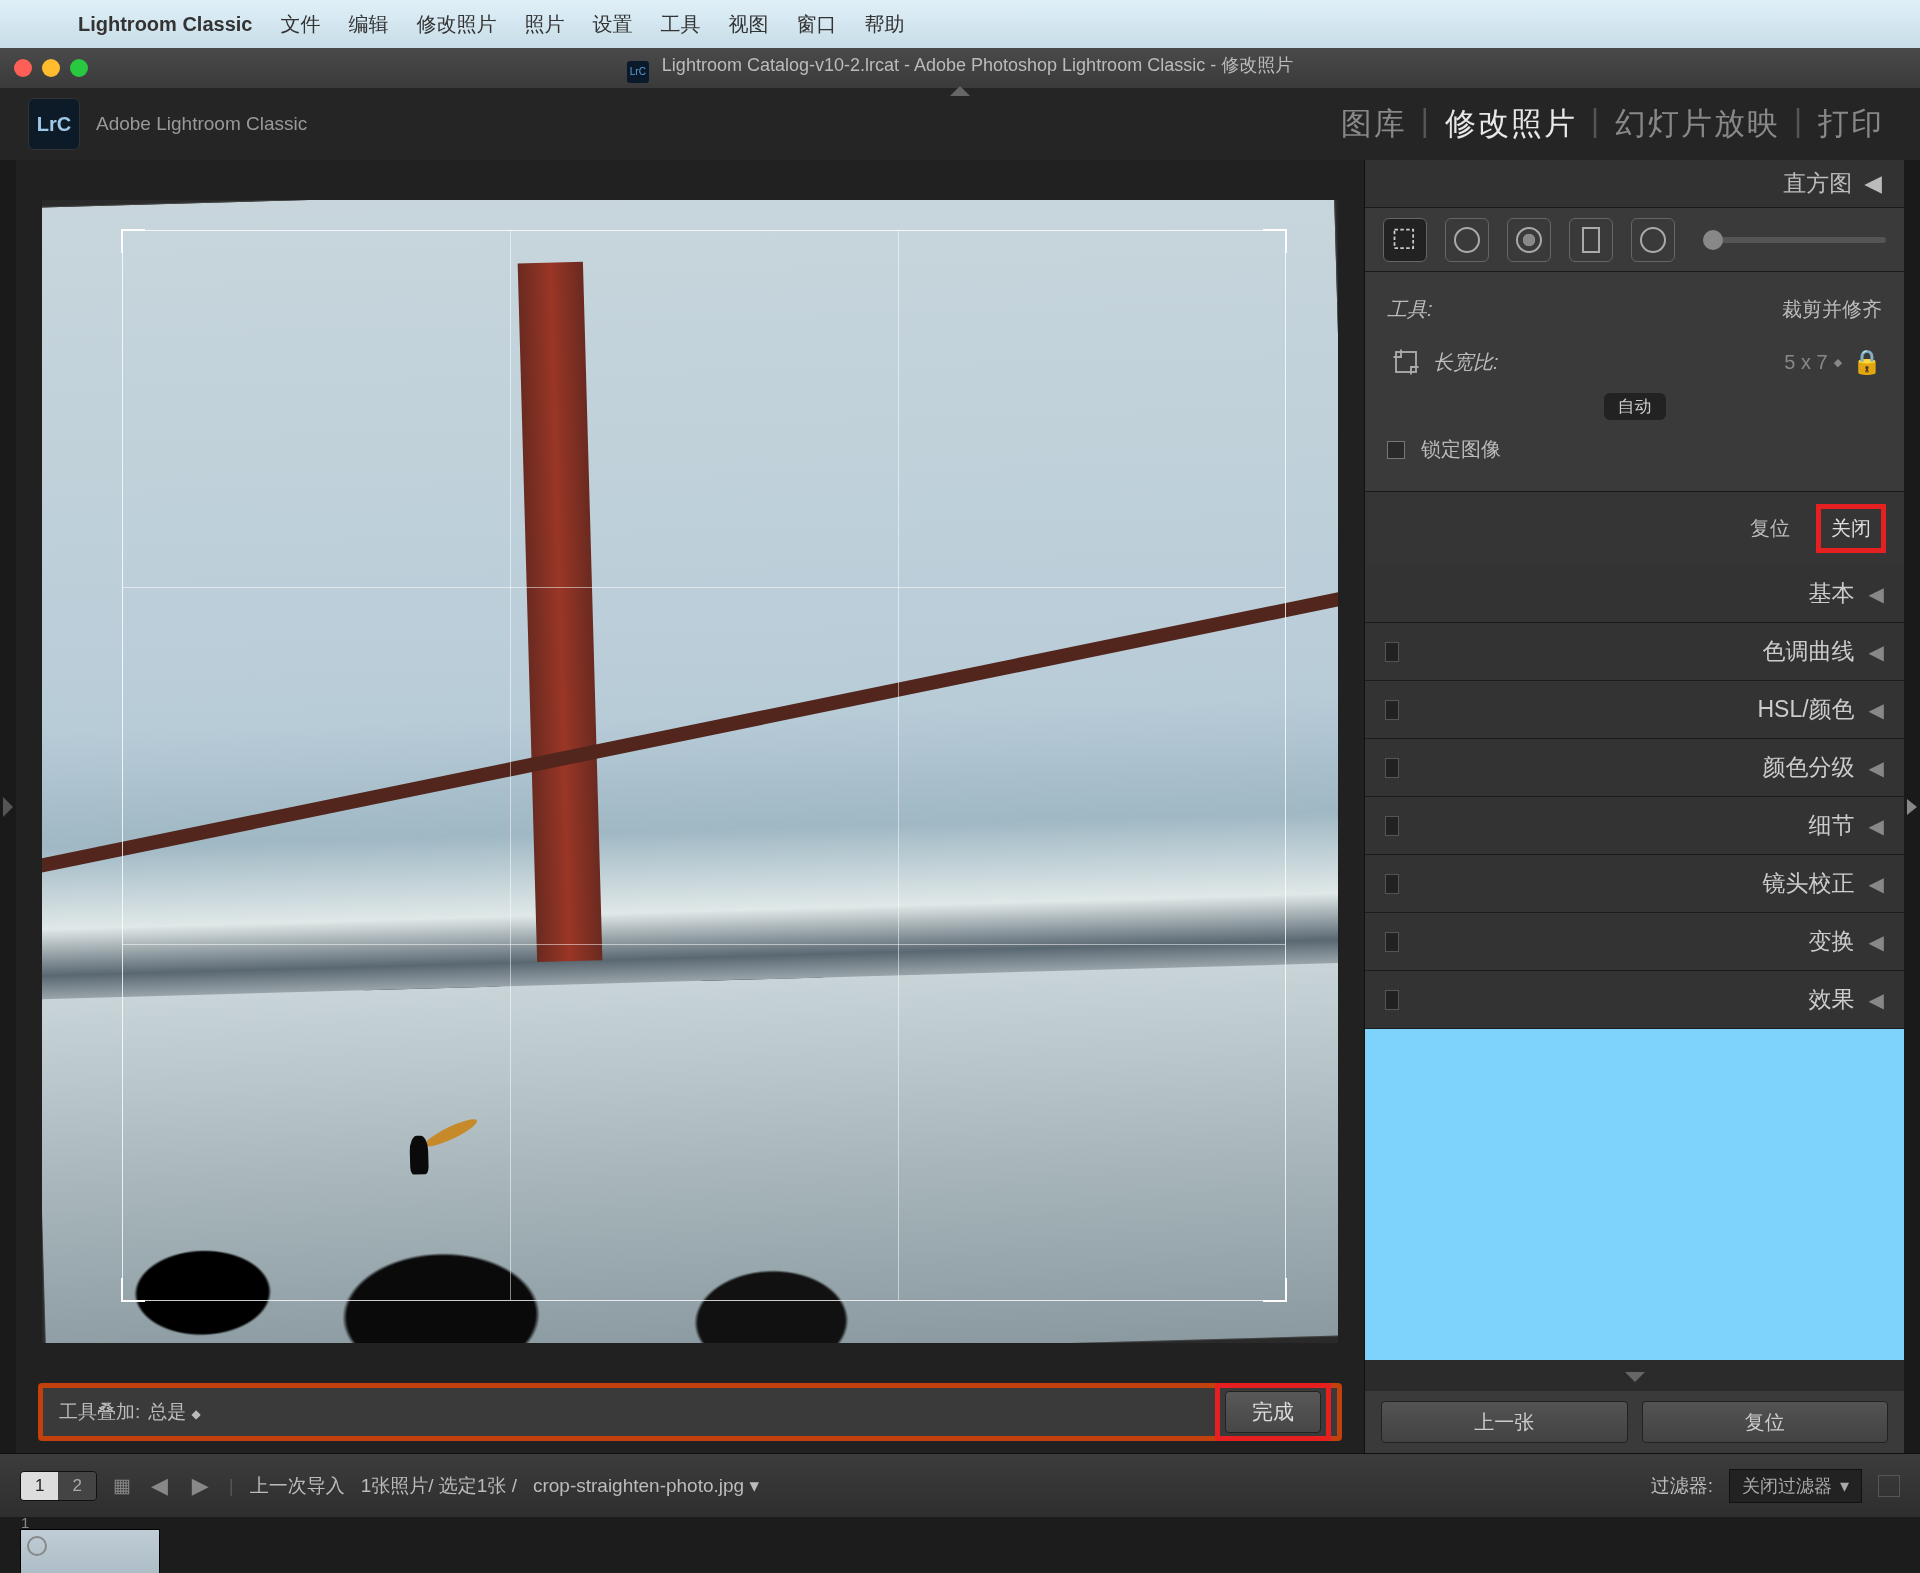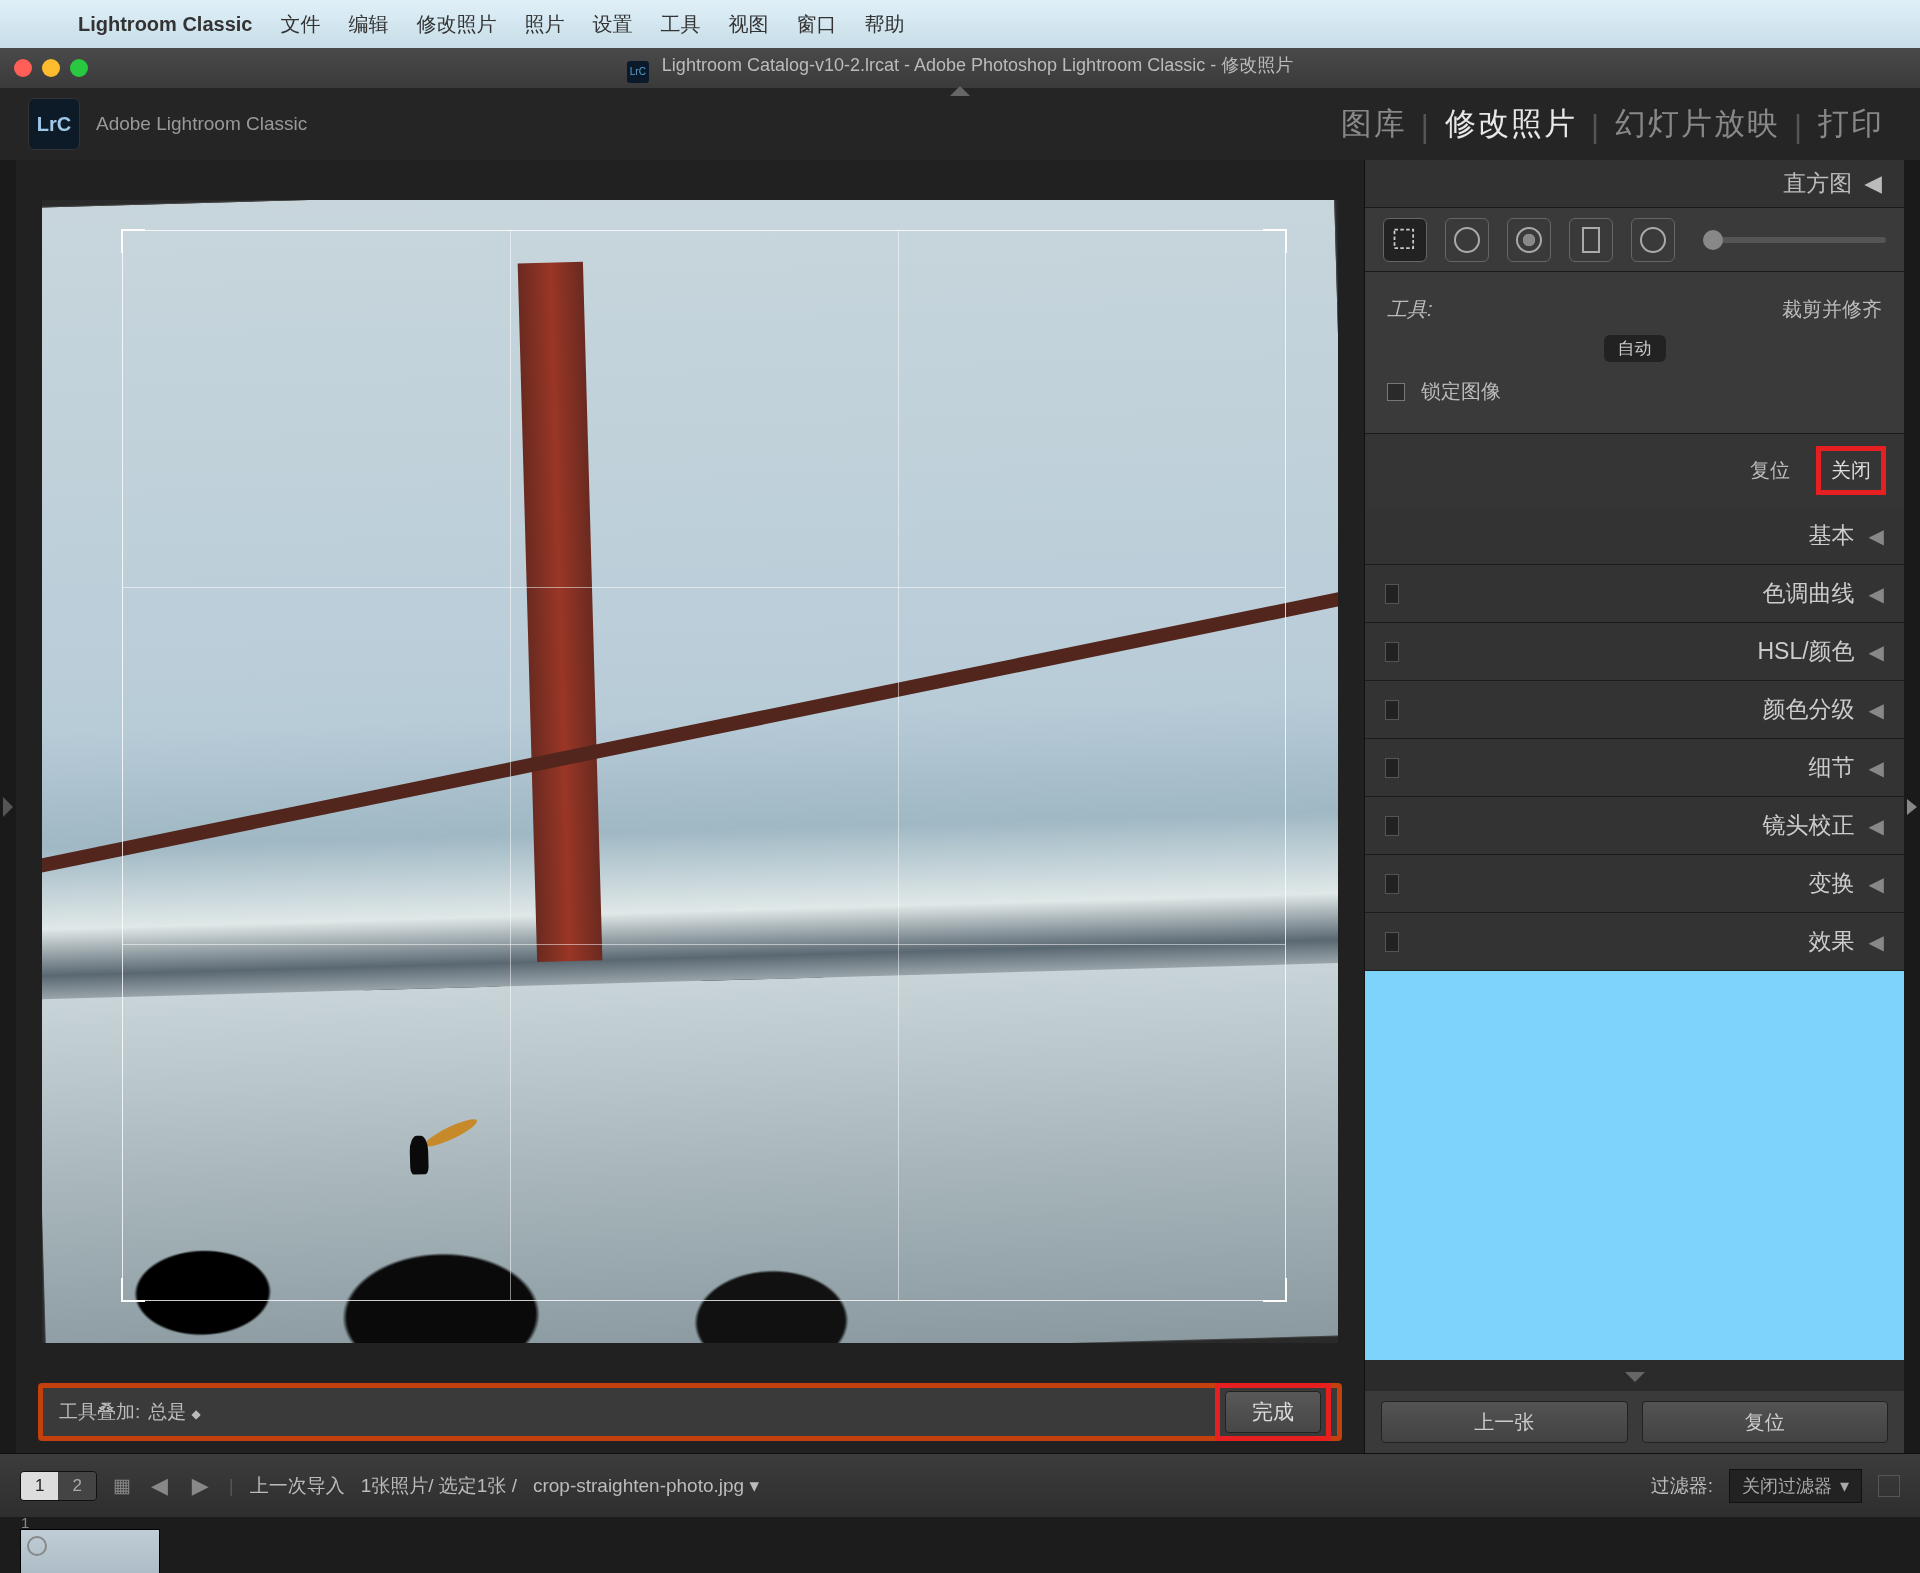--- a/index.html
+++ b/index.html
@@ -18,21 +18,21 @@
 .traffic div { width: 18px; height: 18px; border-radius: 50%; }
 .tr-red { background: #ff5f57; } .tr-yel { background: #febc2e; } .tr-grn { background: #28c840; }
 .titlebar-text { position: absolute; left: 0; right: 0; text-align: center; color: #bbb; font-size: 18px; }
 .titlebar-text .lrc-badge { display: inline-block; width: 22px; height: 22px; background: #0a1a2a; color: #5ca0d0; font-size: 10px; line-height: 22px; vertical-align: -4px; margin-right: 8px; border-radius: 3px; }
 
 
 .header { height: 72px; background: #252525; display: flex; align-items: center; padding: 0 28px; justify-content: space-between; }
 .header-left { display: flex; align-items: center; }
 .header .logo { width: 52px; height: 52px; background: #0d1b28; border: 1px solid #333; border-radius: 6px; display: flex; align-items: center; justify-content: center; color: #a0c8e8; font-weight: 600; font-size: 20px; }
 .header .product { color: #999; font-size: 19px; margin-left: 16px; }
-.header-right { display: flex; align-items: flex-end; font-size: 31px; color: #888; letter-spacing: 2px; }
+.header-right { display: flex; align-items: flex-start; font-size: 31px; color: #888; letter-spacing: 2px; }
 .header-right span { padding: 0 8px; }
 .header-right .sep { color: #555; padding: 0 6px; }
 .header-right .active { color: #e8e8e8; }
 
 
 .main { display: flex; height: calc(100% - 40px - 72px - 72px - 64px); background: #1a1a1a; }
 .canvas-area { flex: 1; display: flex; flex-direction: column; background: #212121; position:relative; }
 .canvas-stage { flex: 1; display: flex; align-items: center; justify-content: center; padding: 40px 26px; }
 .photo-frame { width: 100%; height: 100%; position: relative; background: #2a2a2a; overflow: hidden; display:flex; align-items:center; justify-content:center; }
 .photo { width: 100%; height: 100%; position: relative; transform: rotate(-1.6deg) scale(1.02); background: linear-gradient(to bottom, #c8d6dc 0, #b8ccd8 45%, #9fb8c4 55%, #e0e8e8 62%, #5a6872 66%, #d8e0e0 70%, #bcc8cc 78%, #2a2e2e 100%); border: 1px solid #444; }
@@ -220,20 +220,34 @@
         <div class="tool-slider">
             <div class="knob"></div>
           </div>
       </div>
 
       <div class="crop-panel">
         <div class="cp-row">
           <span class="label">工具:</span>
           <span>裁剪并修齐</span>
         </div>
+        <div class="cp-row">
+          <div class="cp-icon">
+              <svg width="30" height="30" viewBox="0 0 24 24" fill="none" stroke="#aaa" stroke-width="1.5">
+                <rect x="4" y="4" width="16" height="16"></rect>
+                <path d="M2 8 H8 V2 M22 16 H16 V22"></path>
+              </svg>
+            </div>
+          <span class="label">长宽比:</span>
+          <span class="ratio-sel">
+              <span>5 x 7</span> 
+              <span style="font-size:11px;">◆</span>
+            </span>
+          <span class="lock">🔒</span>
+        </div>
         <div class="cp-row" style="justify-content:center; padding:2px 0 6px;">
           <span class="auto-pill">自动</span>
         </div>
         <div class="cp-row">
           <div class="cp-check"></div>
           <span>锁定图像</span>
         </div>
       </div>
       <div class="cp-footer">
         <span>复位</span>

